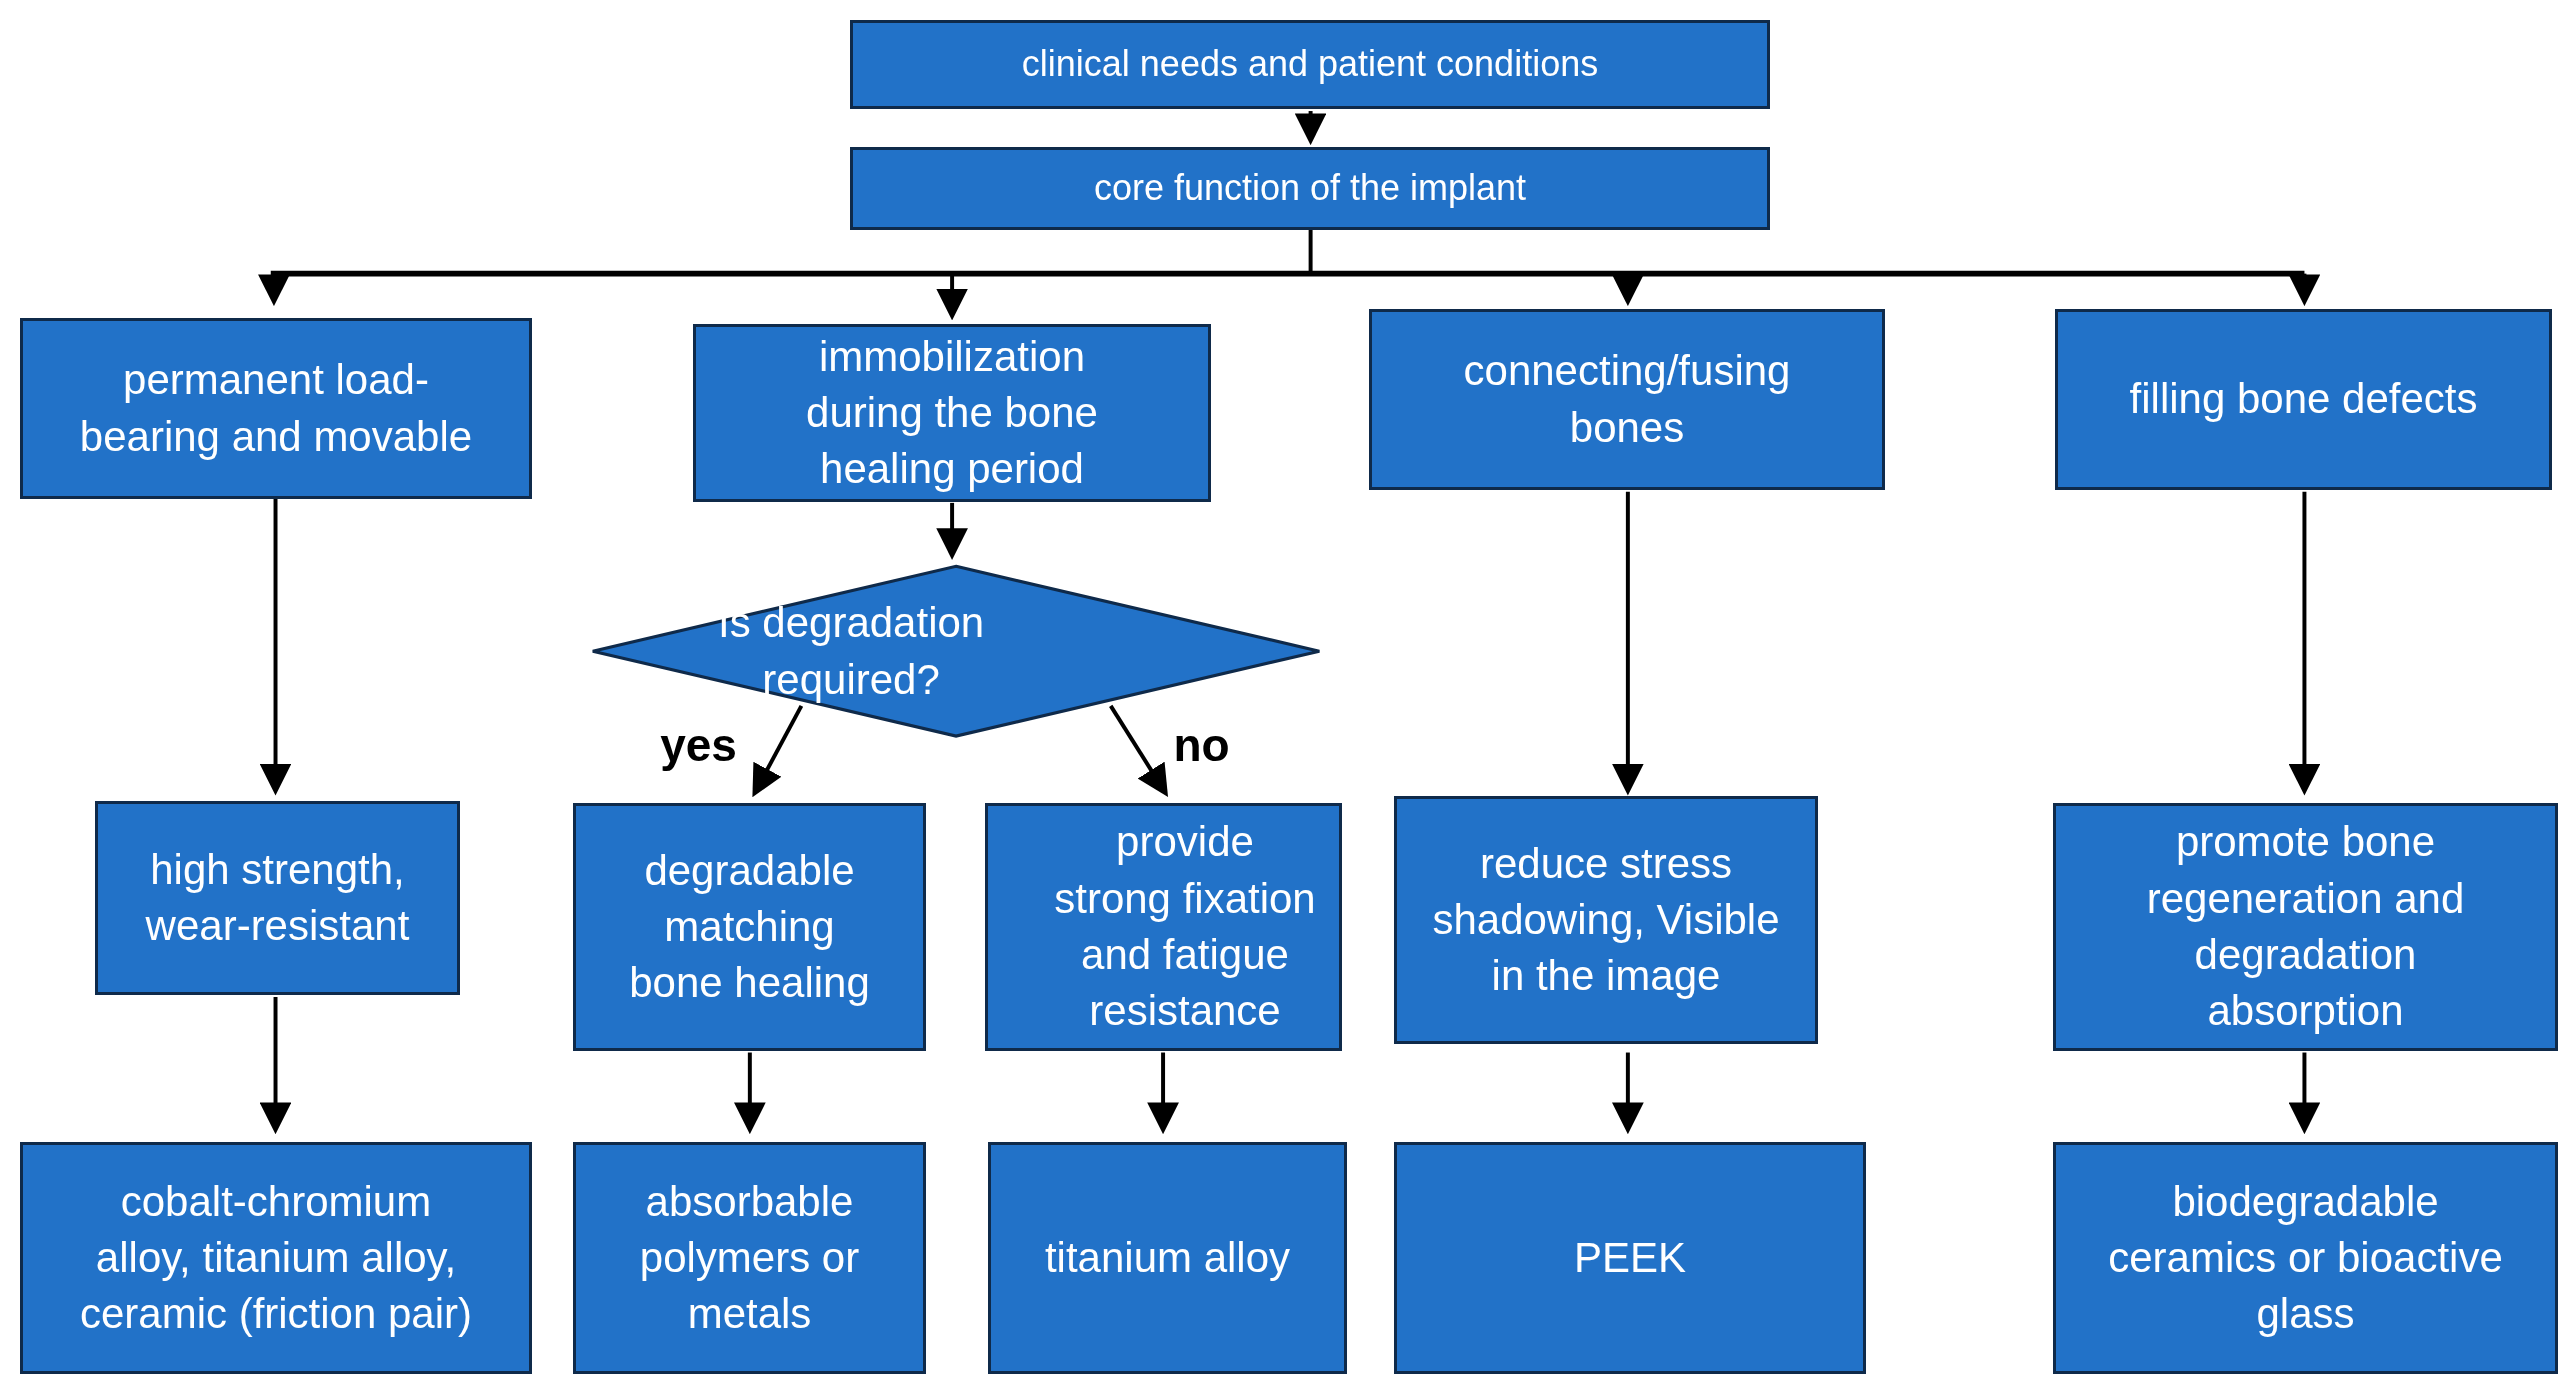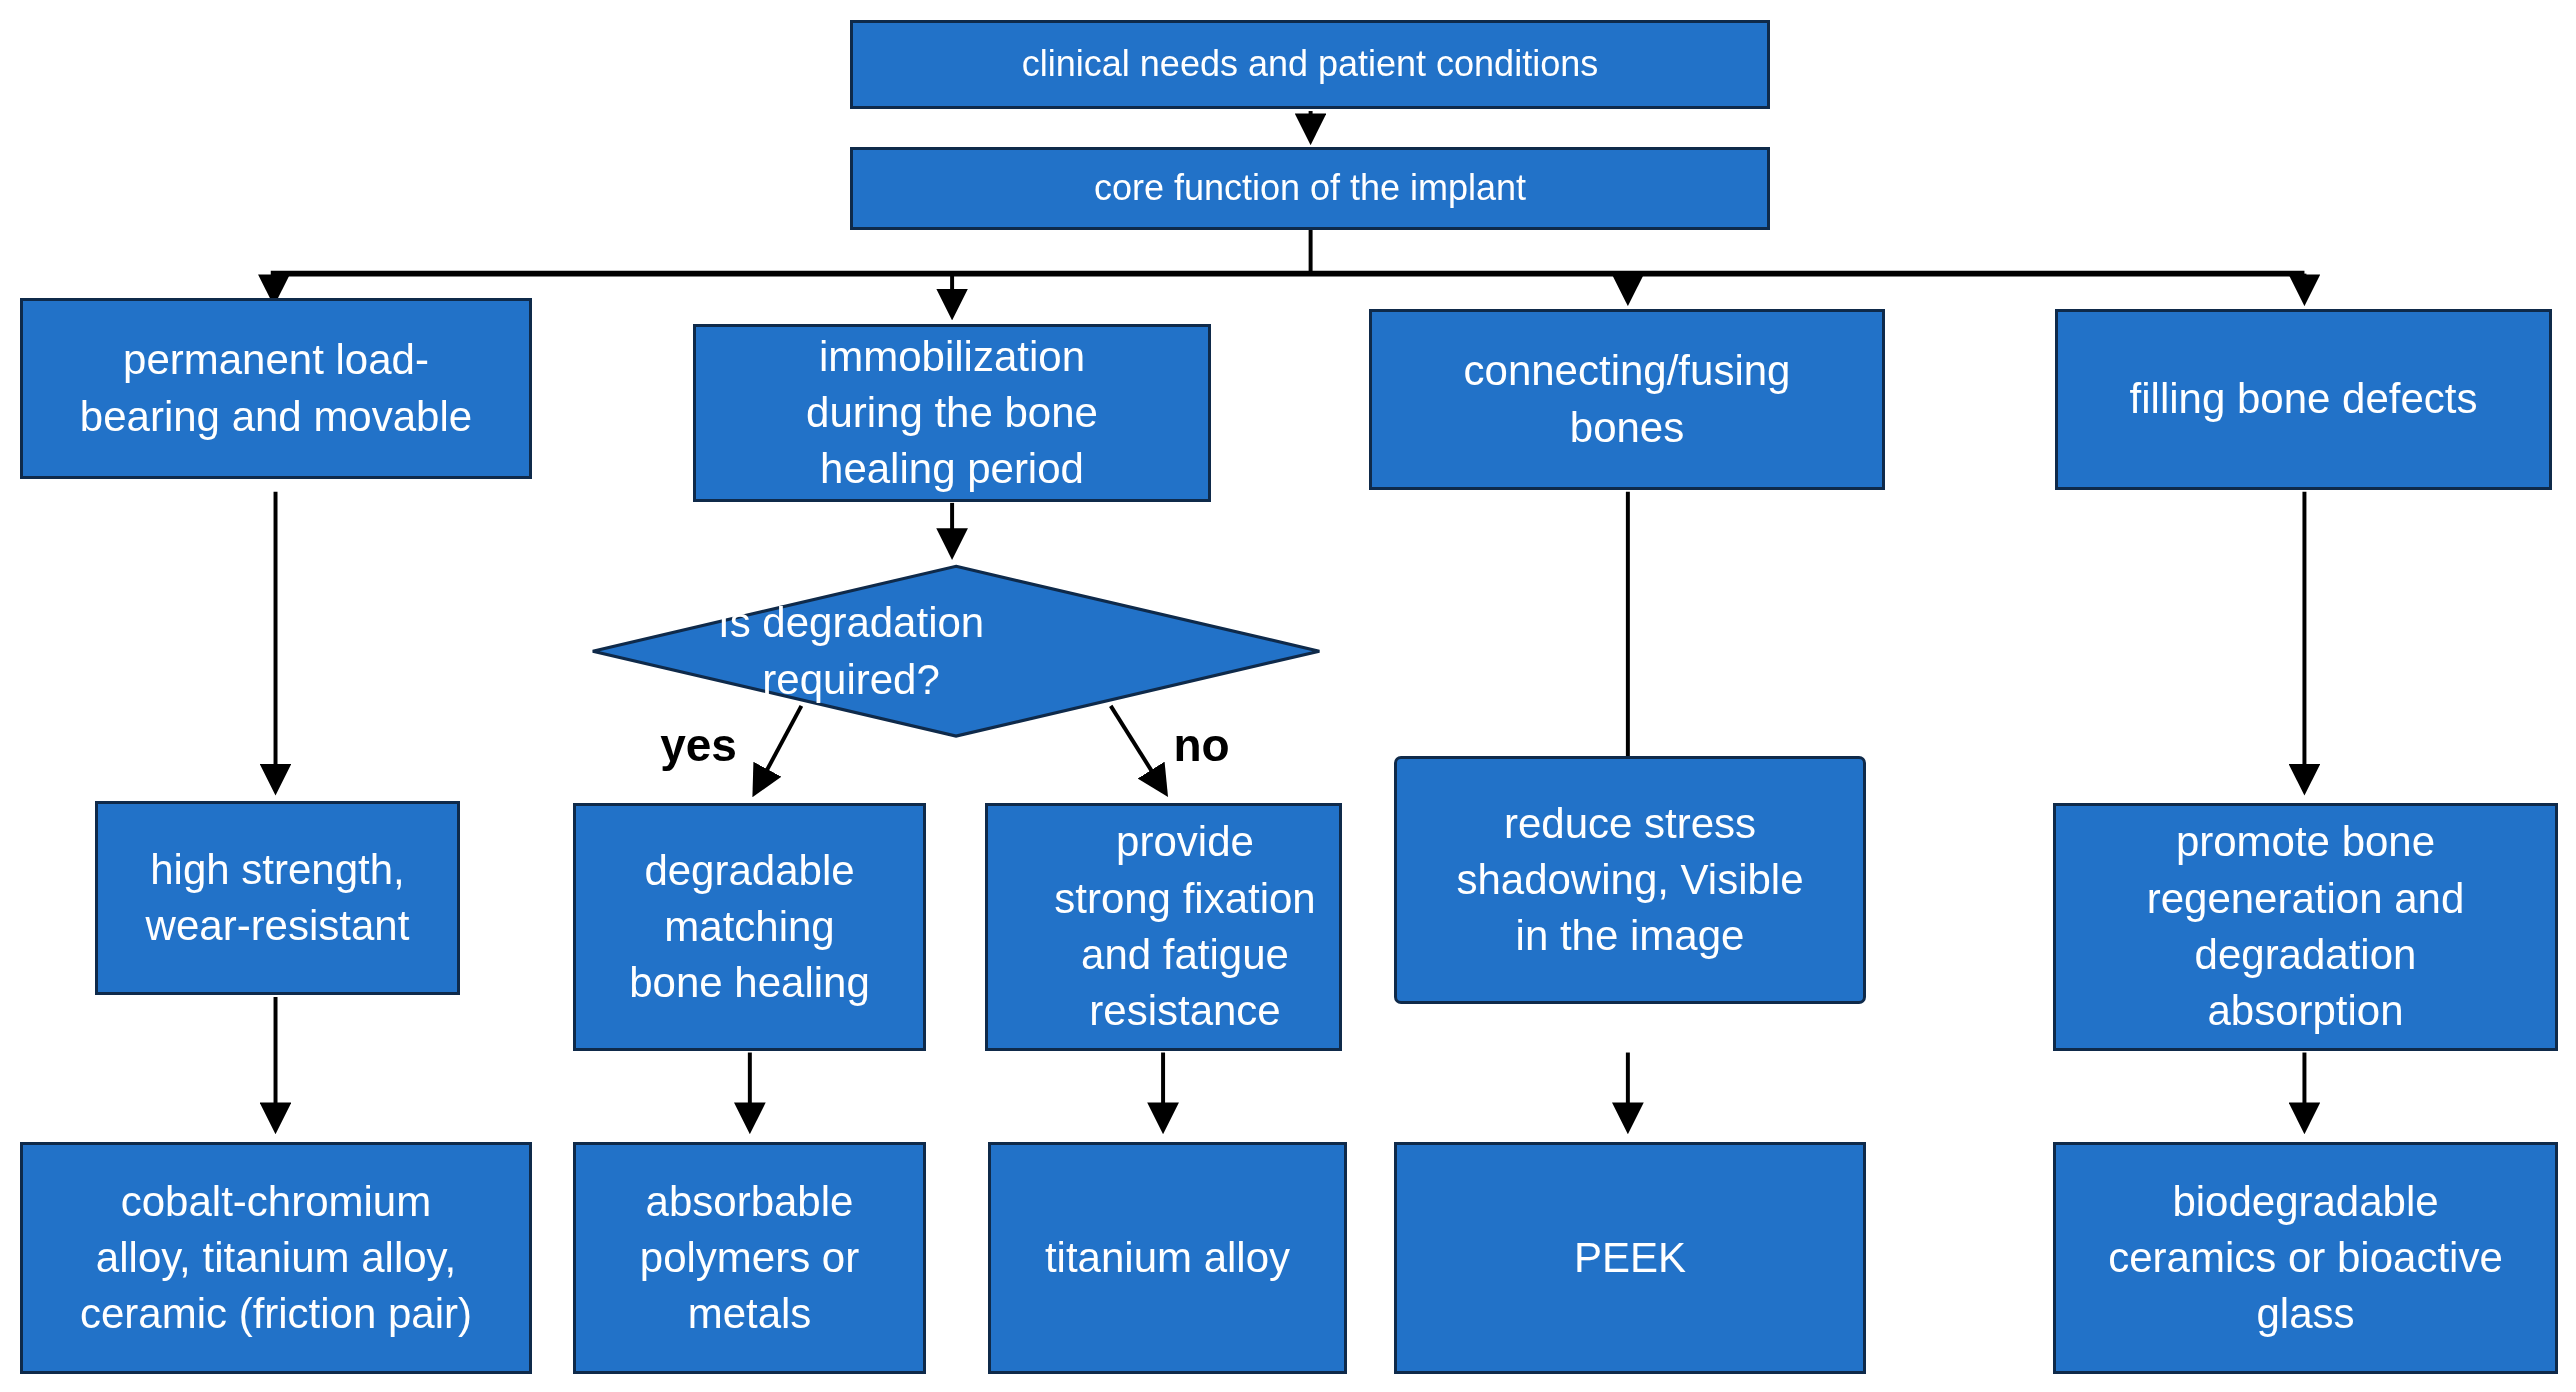--- a/index.html
+++ b/index.html
@@ -98,21 +98,21 @@
   </svg>
 
   <div class="node big" style="left:850px; top:20px; width:920px; height:89px;">
     <span class="node-label">clinical needs and patient conditions</span>
   </div>
 
   <div class="node big" style="left:850px; top:147px; width:920px; height:83px;">
     <span class="node-label">core function of the implant</span>
   </div>
 
-  <div class="node" style="left:20px; top:298px; width:512px; height:181px;">
+  <div class="node" style="left:20px; top:318px; width:512px; height:181px;">
     <span class="node-label">permanent load-
 bearing and movable</span>
   </div>
 
   <div class="node" style="left:693px; top:324px; width:518px; height:178px;">
     <span class="node-label">immobilization
 during the bone
 healing period</span>
   </div>
 
@@ -144,21 +144,21 @@
 bone healing</span>
   </div>
 
   <div class="node" style="left:985px; top:803px; width:357px; height:248px;padding-left:43px;">
     <span class="node-label">provide
 strong fixation
 and fatigue
 resistance</span>
   </div>
 
-  <div class="node" style="left:1394px; top:756px; width:472px; height:248px;border-radius:7px;">
+  <div class="node" style="left:1394px; top:796px; width:424px; height:248px;">
     <span class="node-label">reduce stress
 shadowing, Visible
 in the image</span>
   </div>
 
   <div class="node" style="left:2053px; top:803px; width:505px; height:248px;">
     <span class="node-label">promote bone
 regeneration and
 degradation
 absorption</span>

